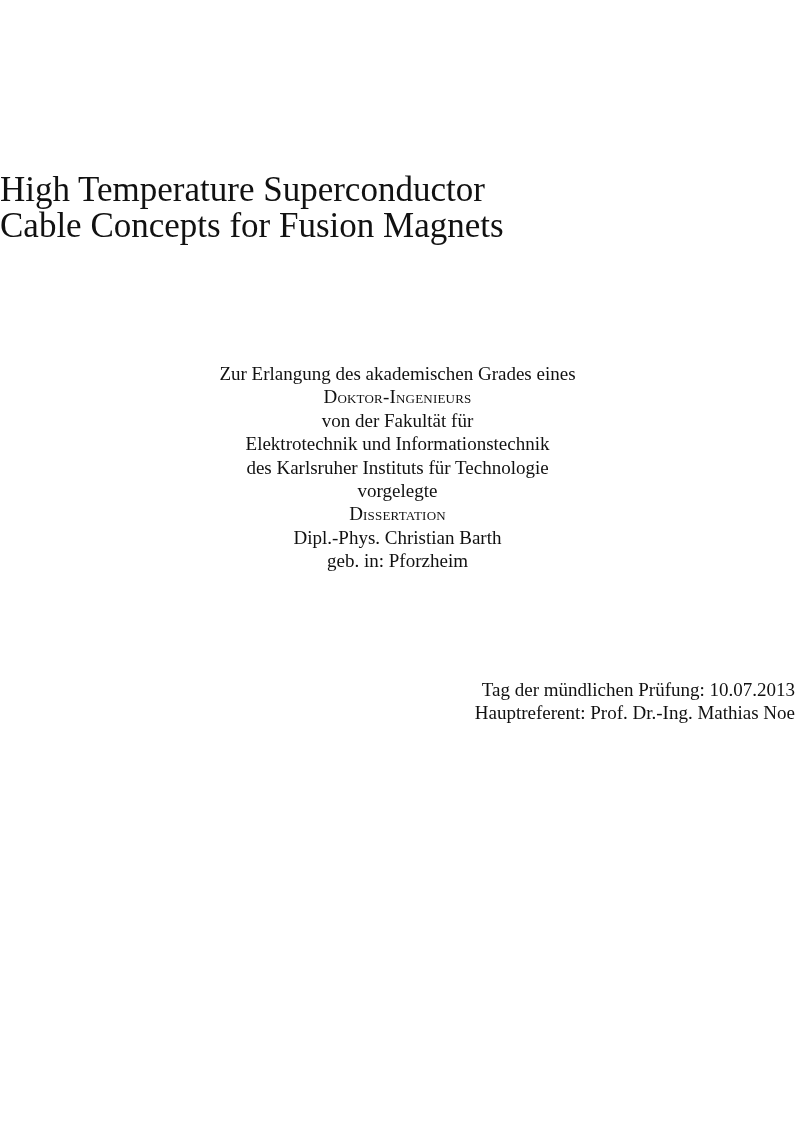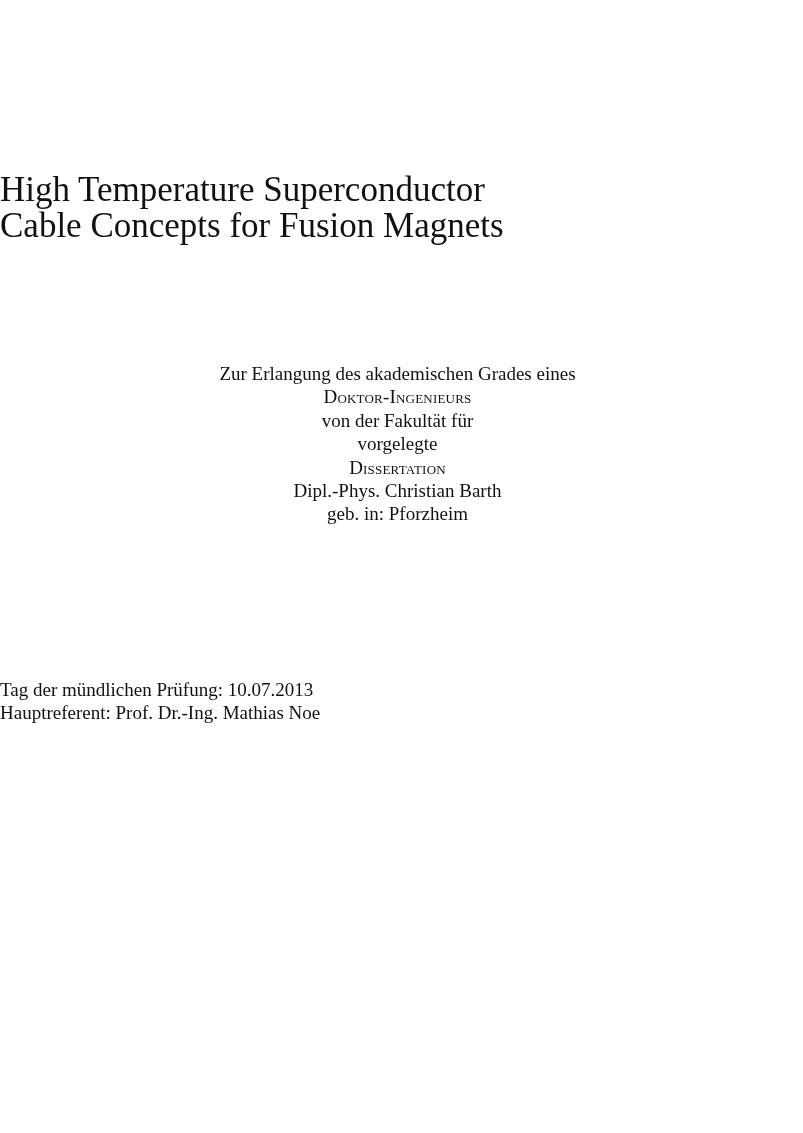--- a/index.html
+++ b/index.html
@@ -14,38 +14,40 @@
     }
     .title-block div { white-space: nowrap; }
     .sub-block {
       position: absolute; left: 0; width: 795px; top: 362px;
       text-align: center; font-size: 19px; line-height: 23.4px;
     }
     .sub-block div { white-space: nowrap; }
     .sc { font-variant: small-caps; letter-spacing: 0.2px; }
     .exam-block {
       position: absolute; left: 0; width: 795px; top: 678px;
-      text-align: left; font-size: 19px; line-height: 23.4px;
+      text-align: right; font-size: 19px; line-height: 23.4px;
     }
     .exam-block div { white-space: nowrap; }
   </style>
 </head>
 <body>
 
 <div class="page">
 
   <div class="title-block">
     <div>High Temperature Superconductor</div>
     <div>Cable Concepts for Fusion Magnets</div>
   </div>
 
   <div class="sub-block">
     <div>Zur Erlangung des akademischen Grades eines</div>
     <div class="sc">Doktor-Ingenieurs</div>
     <div>von der Fakultät für</div>
+    <div>Elektrotechnik und Informationstechnik</div>
+    <div>des Karlsruher Instituts für Technologie</div>
     <div>vorgelegte</div>
     <div class="sc">Dissertation</div>
     <div>Dipl.-Phys. Christian Barth</div>
     <div>geb. in: Pforzheim</div>
   </div>
 
   <div class="exam-block">
     <div>Tag der mündlichen Prüfung: 10.07.2013</div>
     <div>Hauptreferent: Prof. Dr.-Ing. Mathias Noe</div>
   </div>

